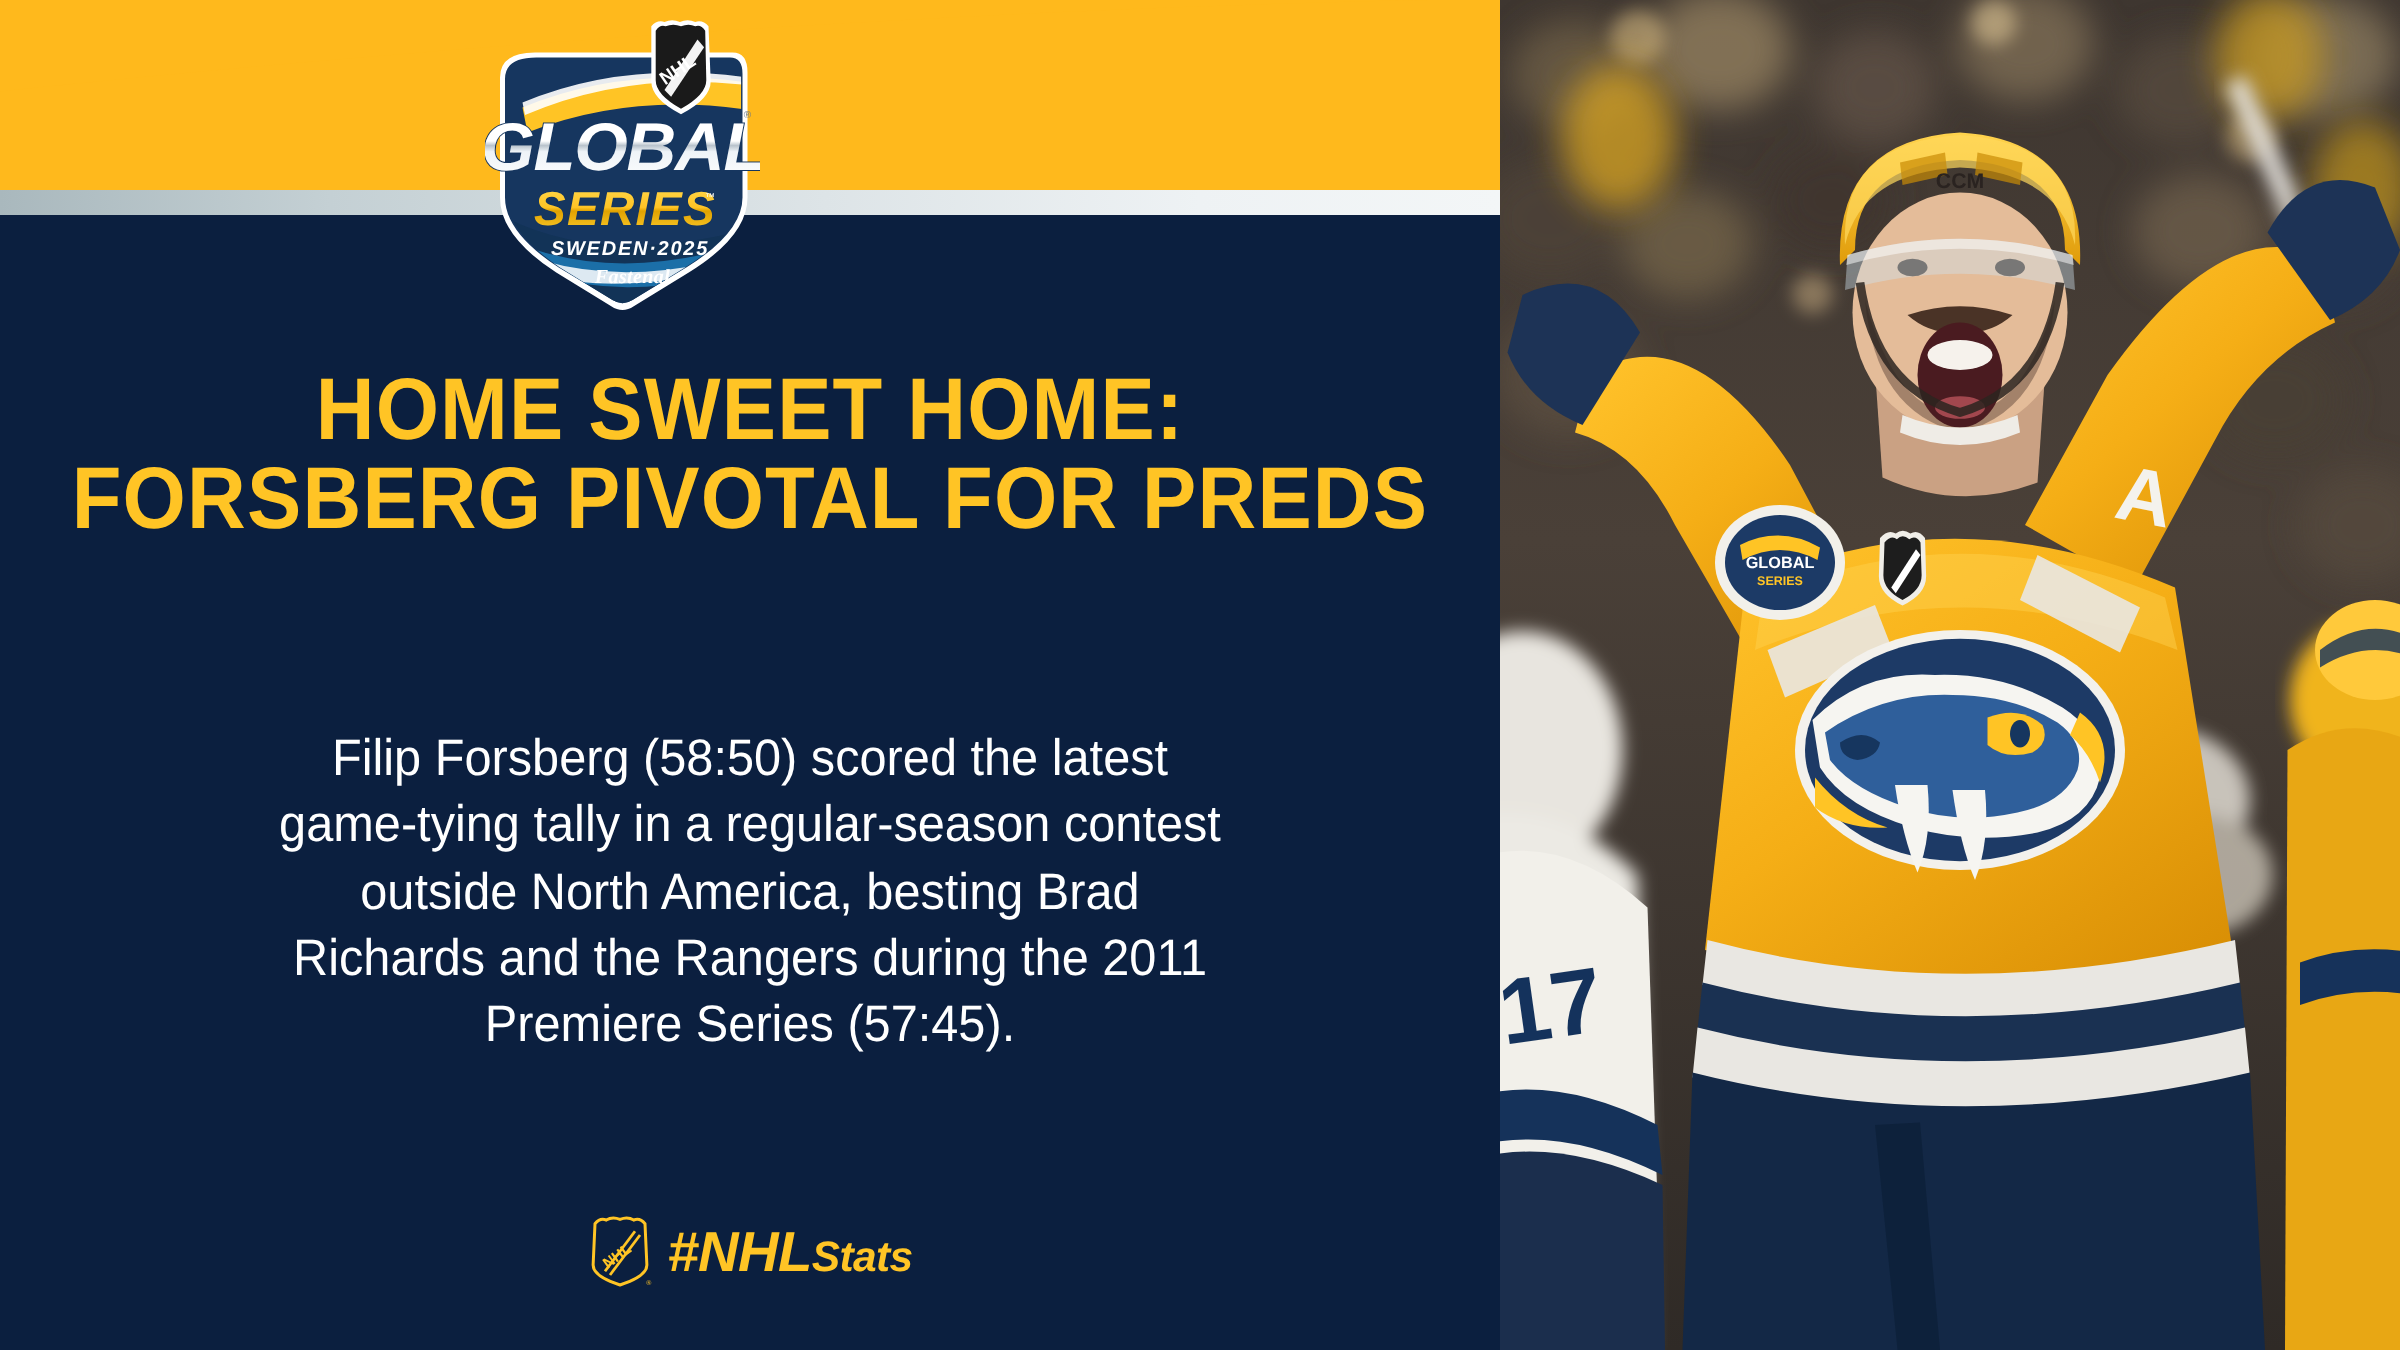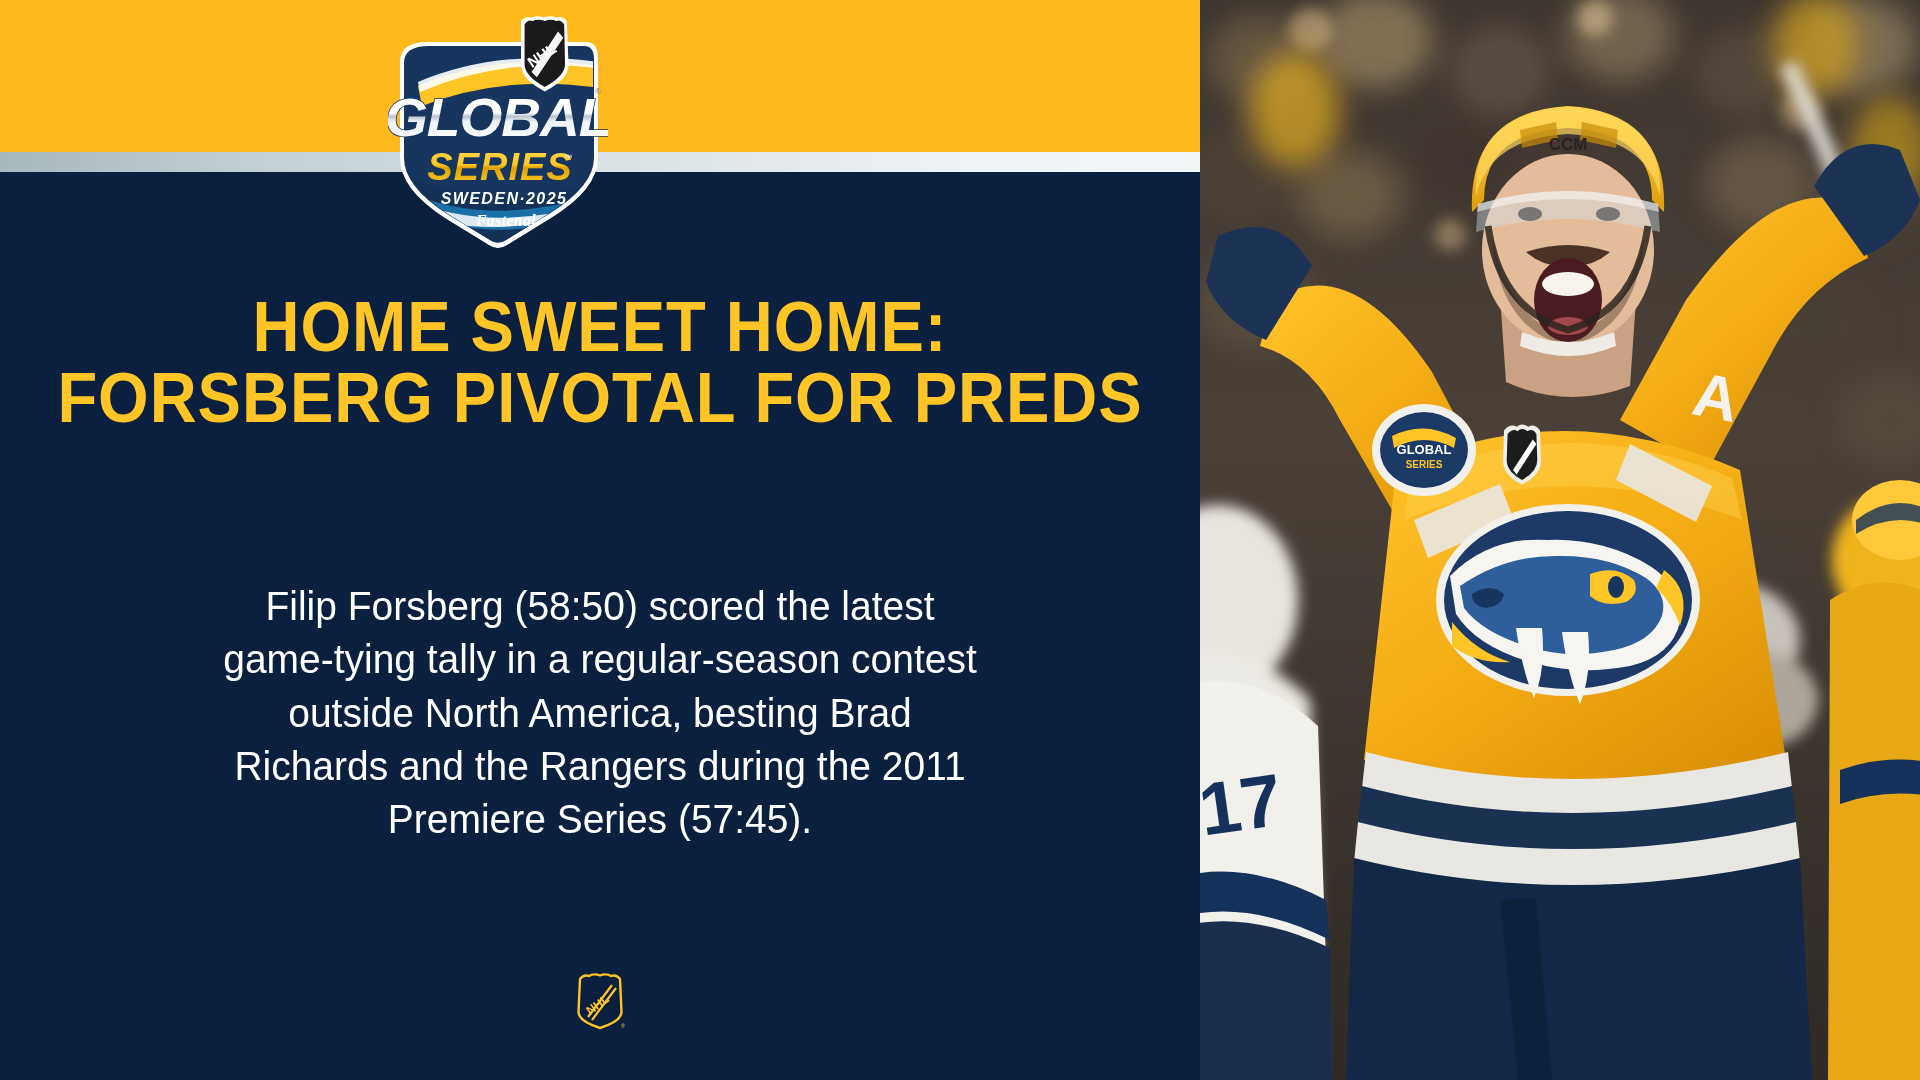--- a/index.html
+++ b/index.html
@@ -216,20 +216,24 @@
     </div>
 
     <div id="footer-lockup">
       <svg id="nhl-shield-footer" viewBox="0 0 52 58">
         <path d="M6 7 Q10 2 15 4 Q20 1 26 3.5 Q32 1 37 4 Q42 2 46 7 L47.5 40 Q47.5 49 26 56 Q4.5 49 4.5 40 Z" fill="none" stroke="#ffc425" stroke-width="2.4"></path>
         <path d="M14 45 L38 13" stroke="#ffc425" stroke-width="2.2" fill="none"></path>
         <path d="M18 48 L42 16" stroke="#ffc425" stroke-width="2.2" fill="none"></path>
         <text x="26" y="36" font-family="Liberation Sans, sans-serif" font-size="12" font-weight="bold" fill="#ffc425" text-anchor="middle" transform="rotate(-36 26 36)">NHL</text>
         <text x="47" y="56" font-size="5.5" fill="#ffc425" font-family="Liberation Sans, sans-serif">®</text>
       </svg>
+      <div id="footer-hash">
+        <span class="big">#NHL</span>
+        <span class="small-caps">Stats</span>
+      </div>
     </div>
   </div>
 
   <div id="photo-panel">
     <svg viewBox="0 0 720 1080" preserveAspectRatio="xMidYMid slice" xmlns="http://www.w3.org/2000/svg">
       <defs>
         <linearGradient id="crowdG" x1="0" y1="0" x2="0" y2="1">
           <stop offset="0%" stop-color="#3e3630"></stop>
           <stop offset="40%" stop-color="#4a4038"></stop>
           <stop offset="100%" stop-color="#2f2a26"></stop>

